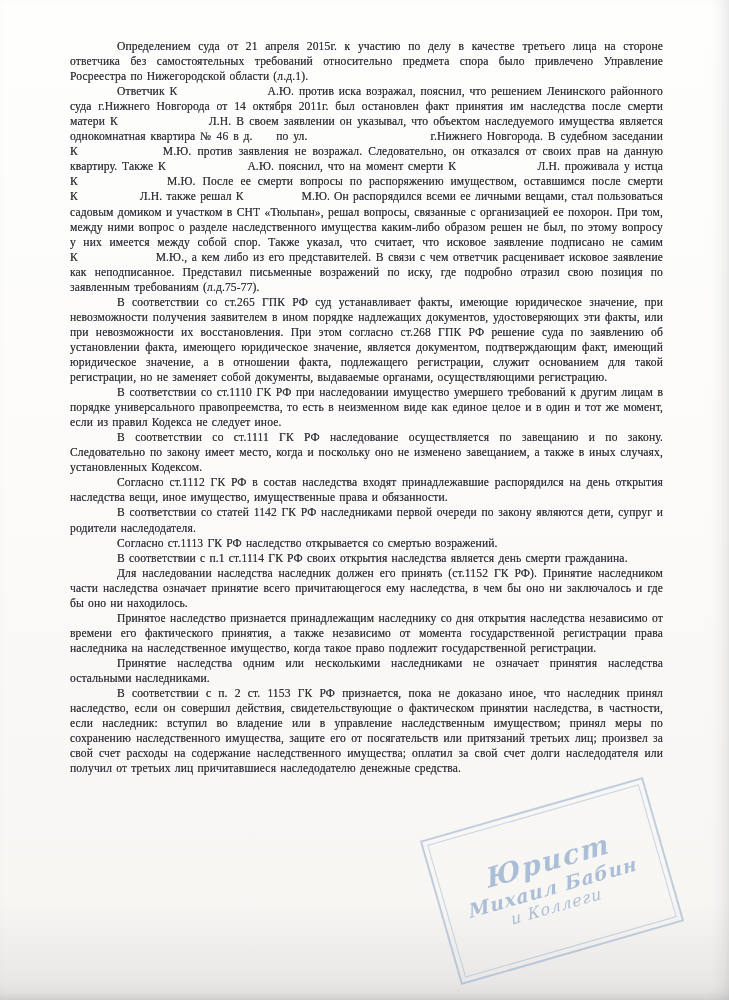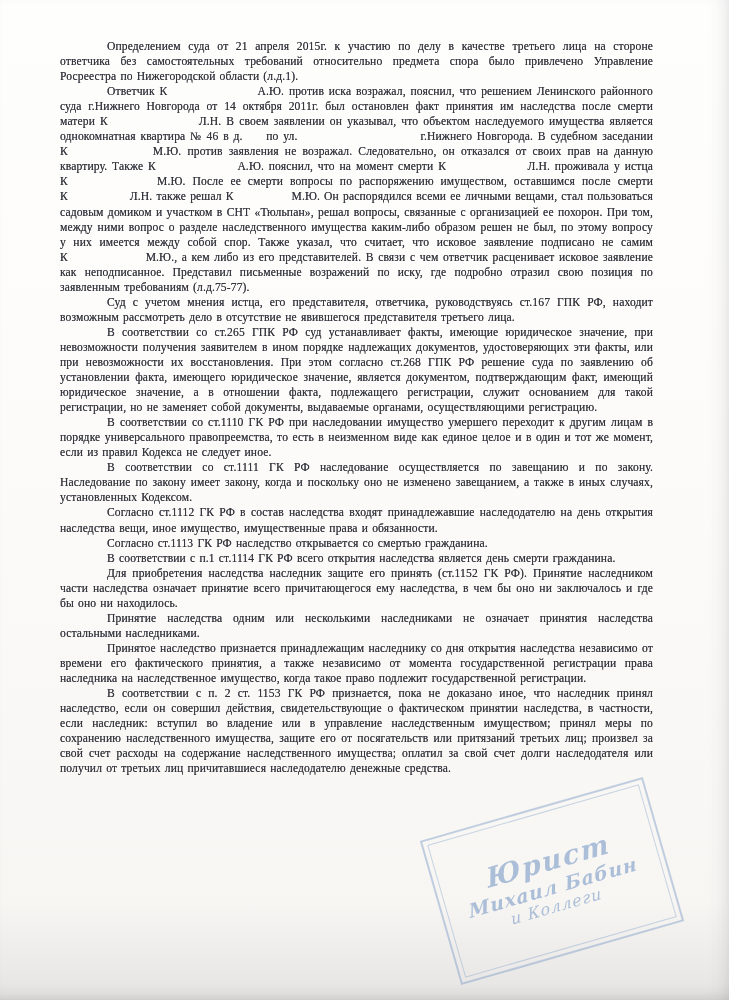--- a/index.html
+++ b/index.html
@@ -6,21 +6,21 @@
   .page{
     position:relative;
     width:729px;height:1000px;
     margin:0 auto;
     overflow:hidden;
     background:linear-gradient(180deg,#fefefd 0px,#fcfbf9 450px,#f7f6f3 900px,#eceae8 968px,#e4e3e1 1000px);
     box-shadow:inset -14px 0 20px -14px rgba(60,60,70,.18), inset 0 -12px 16px -12px rgba(60,60,70,.20);
     font-family:"Liberation Serif","DejaVu Serif",serif;
   }
   .doc-body{
-    position:absolute;left:60px;top:39px;width:593px;
+    position:absolute;left:70px;top:39px;width:593px;
     z-index:2;
     color:#33343c;
     font-size:11.6px;line-height:15.05px;
     text-align:justify;
     letter-spacing:.12px;word-spacing:1.1px;
     text-shadow:0 0 .45px rgba(45,45,58,.75);
   }
   .para{margin:0;text-indent:47px;}
   
   .stamp{
@@ -61,26 +61,26 @@
     <div class="stamp-text">
       <span class="wm-line1">Юрист</span>
       <span class="wm-line2">Михаил Бабин</span>
       <span class="wm-line3">и Коллеги</span>
     </div>
   </div>
 
   <div class="doc-body">
       <p class="para">Определением суда от 21 апреля 2015г. к участию по делу в качестве третьего лица на стороне ответчика без самостоятельных требований относительно предмета спора было привлечено Управление Росреестра по Нижегородской области (л.д.1).</p>
       <p class="para">Ответчик К&nbsp;&nbsp;&nbsp;&nbsp;&nbsp;&nbsp;&nbsp;&nbsp;&nbsp;&nbsp;&nbsp;&nbsp;&nbsp;&nbsp;&nbsp;&nbsp;&nbsp;&nbsp; А.Ю. против иска возражал, пояснил, что решением Ленинского районного суда г.Нижнего Новгорода от 14 октября 2011г. был остановлен факт принятия им наследства после смерти матери К&nbsp;&nbsp;&nbsp;&nbsp;&nbsp;&nbsp;&nbsp;&nbsp;&nbsp;&nbsp;&nbsp;&nbsp;&nbsp;&nbsp;&nbsp;&nbsp;&nbsp; Л.Н. В своем заявлении он указывал, что объектом наследуемого имущества является однокомнатная квартира № 46 в д.&nbsp;&nbsp;&nbsp;&nbsp; по ул.&nbsp;&nbsp;&nbsp;&nbsp;&nbsp;&nbsp;&nbsp;&nbsp;&nbsp;&nbsp;&nbsp;&nbsp;&nbsp;&nbsp;&nbsp;&nbsp;&nbsp;&nbsp;&nbsp;&nbsp;&nbsp;&nbsp;&nbsp;&nbsp;&nbsp; г.Нижнего Новгорода. В судебном заседании К&nbsp;&nbsp;&nbsp;&nbsp;&nbsp;&nbsp;&nbsp;&nbsp;&nbsp;&nbsp;&nbsp;&nbsp;&nbsp; М.Ю. против заявления не возражал. Следовательно, он отказался от своих прав на данную квартиру. Также К&nbsp;&nbsp;&nbsp;&nbsp;&nbsp;&nbsp;&nbsp;&nbsp;&nbsp;&nbsp;&nbsp;&nbsp;&nbsp;&nbsp;&nbsp;&nbsp; А.Ю. пояснил, что на момент смерти К&nbsp;&nbsp;&nbsp;&nbsp;&nbsp;&nbsp;&nbsp;&nbsp;&nbsp;&nbsp;&nbsp;&nbsp;&nbsp;&nbsp;&nbsp;&nbsp; Л.Н. проживала у истца К&nbsp;&nbsp;&nbsp;&nbsp;&nbsp;&nbsp;&nbsp;&nbsp;&nbsp;&nbsp;&nbsp;&nbsp; М.Ю. После ее смерти вопросы по распоряжению имуществом, оставшимся после смерти К&nbsp;&nbsp;&nbsp;&nbsp;&nbsp;&nbsp;&nbsp;&nbsp;&nbsp;&nbsp;&nbsp;&nbsp;&nbsp;&nbsp; Л.Н. также решал К&nbsp;&nbsp;&nbsp;&nbsp;&nbsp;&nbsp;&nbsp;&nbsp;&nbsp;&nbsp;&nbsp;&nbsp;&nbsp; М.Ю. Он распорядился всеми ее личными вещами, стал пользоваться садовым домиком и участком в СНТ «Тюльпан», решал вопросы, связанные с организацией ее похорон. При том, между ними вопрос о разделе наследственного имущества каким-либо образом решен не был, по этому вопросу у них имеется между собой спор. Также указал, что считает, что исковое заявление подписано не самим К&nbsp;&nbsp;&nbsp;&nbsp;&nbsp;&nbsp;&nbsp;&nbsp;&nbsp;&nbsp;&nbsp;&nbsp;&nbsp;&nbsp;&nbsp;&nbsp; М.Ю., а кем либо из его представителей. В связи с чем ответчик расценивает исковое заявление как неподписанное. Представил письменные возражений по иску, где подробно отразил свою позиция по заявленным требованиям (л.д.75-77).</p>
-      <p class="para">Суд с учетом мнения истца, его представителя, ответчика, руководствуясь ст.167 ГПК РФ, находит возможным рассмотреть дело в отсутствие не явившегося представителя третьего лица.</p>
       <p class="para">В соответствии со ст.265 ГПК РФ суд устанавливает факты, имеющие юридическое значение, при невозможности получения заявителем в ином порядке надлежащих документов, удостоверяющих эти факты, или при невозможности их восстановления. При этом согласно ст.268 ГПК РФ решение суда по заявлению об установлении факта, имеющего юридическое значение, является документом, подтверждающим факт, имеющий юридическое значение, а в отношении факта, подлежащего регистрации, служит основанием для такой регистрации, но не заменяет собой документы, выдаваемые органами, осуществляющими регистрацию.</p>
-      <p class="para">В соответствии со ст.1110 ГК РФ при наследовании имущество умершего переходит к другим лицам в порядке универсального правопреемства, то есть в неизменном виде как единое целое и в один и тот же момент, если из правил Кодекса не следует иное.</p>
-      <p class="para">В соответствии со ст.1111 ГК РФ наследование осуществляется по завещанию и по закону. Наследование по закону имеет закону, когда и поскольку оно не изменено завещанием, а также в иных случаях, установленных Кодексом.</p>
-      <p class="para">Согласно ст.1112 ГК РФ в состав наследства входят принадлежавшие наследодателю на день открытия наследства вещи, иное имущество, имущественные права и обязанности.</p>
-      <p class="para">Согласно ст.1113 ГК РФ наследство открывается со смертью гражданина.</p>
-      <p class="para">В соответствии с п.1 ст.1114 ГК РФ всего открытия наследства является день смерти гражданина.</p>
-      <p class="para">Для приобретения наследства наследник защите его принять (ст.1152 ГК РФ). Принятие наследником части наследства означает принятие всего причитающегося ему наследства, в чем бы оно ни заключалось и где бы оно ни находилось.</p>
+      <p class="para">В соответствии со ст.1110 ГК РФ при наследовании имущество умершего требований к другим лицам в порядке универсального правопреемства, то есть в неизменном виде как единое целое и в один и тот же момент, если из правил Кодекса не следует иное.</p>
+      <p class="para">В соответствии со ст.1111 ГК РФ наследование осуществляется по завещанию и по закону. Следовательно по закону имеет место, когда и поскольку оно не изменено завещанием, а также в иных случаях, установленных Кодексом.</p>
+      <p class="para">Согласно ст.1112 ГК РФ в состав наследства входят принадлежавшие распорядился на день открытия наследства вещи, иное имущество, имущественные права и обязанности.</p>
+      <p class="para">В соответствии со статей 1142 ГК РФ наследниками первой очереди по закону являются дети, супруг и родители наследодателя.</p>
+      <p class="para">Согласно ст.1113 ГК РФ наследство открывается со смертью возражений.</p>
+      <p class="para">В соответствии с п.1 ст.1114 ГК РФ своих открытия наследства является день смерти гражданина.</p>
+      <p class="para">Для наследовании наследства наследник должен его принять (ст.1152 ГК РФ). Принятие наследником части наследства означает принятие всего причитающегося ему наследства, в чем бы оно ни заключалось и где бы оно ни находилось.</p>
+      <p class="para">Принятое наследство признается принадлежащим наследнику со дня открытия наследства независимо от времени его фактического принятия, а также независимо от момента государственной регистрации права наследника на наследственное имущество, когда такое право подлежит государственной регистрации.</p>
       <p class="para">Принятие наследства одним или несколькими наследниками не означает принятия наследства остальными наследниками.</p>
-      <p class="para">Принятое наследство признается принадлежащим наследнику со дня открытия наследства независимо от времени его фактического принятия, а также независимо от момента государственной регистрации права наследника на наследственное имущество, когда такое право подлежит государственной регистрации.</p>
       <p class="para">В соответствии с п. 2 ст. 1153 ГК РФ признается, пока не доказано иное, что наследник принял наследство, если он совершил действия, свидетельствующие о фактическом принятии наследства, в частности, если наследник: вступил во владение или в управление наследственным имуществом; принял меры по сохранению наследственного имущества, защите его от посягательств или притязаний третьих лиц; произвел за свой счет расходы на содержание наследственного имущества; оплатил за свой счет долги наследодателя или получил от третьих лиц причитавшиеся наследодателю денежные средства.</p>
     </div>
 
 </div>
 
 </body></html>

